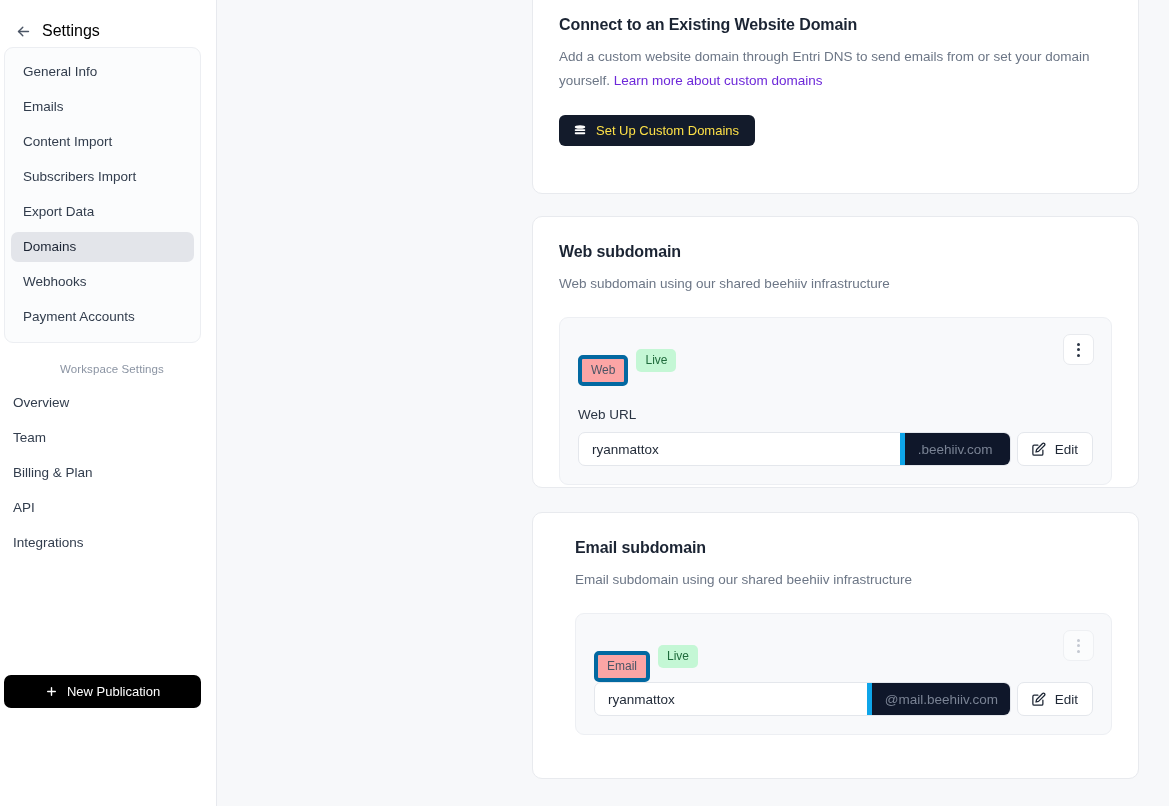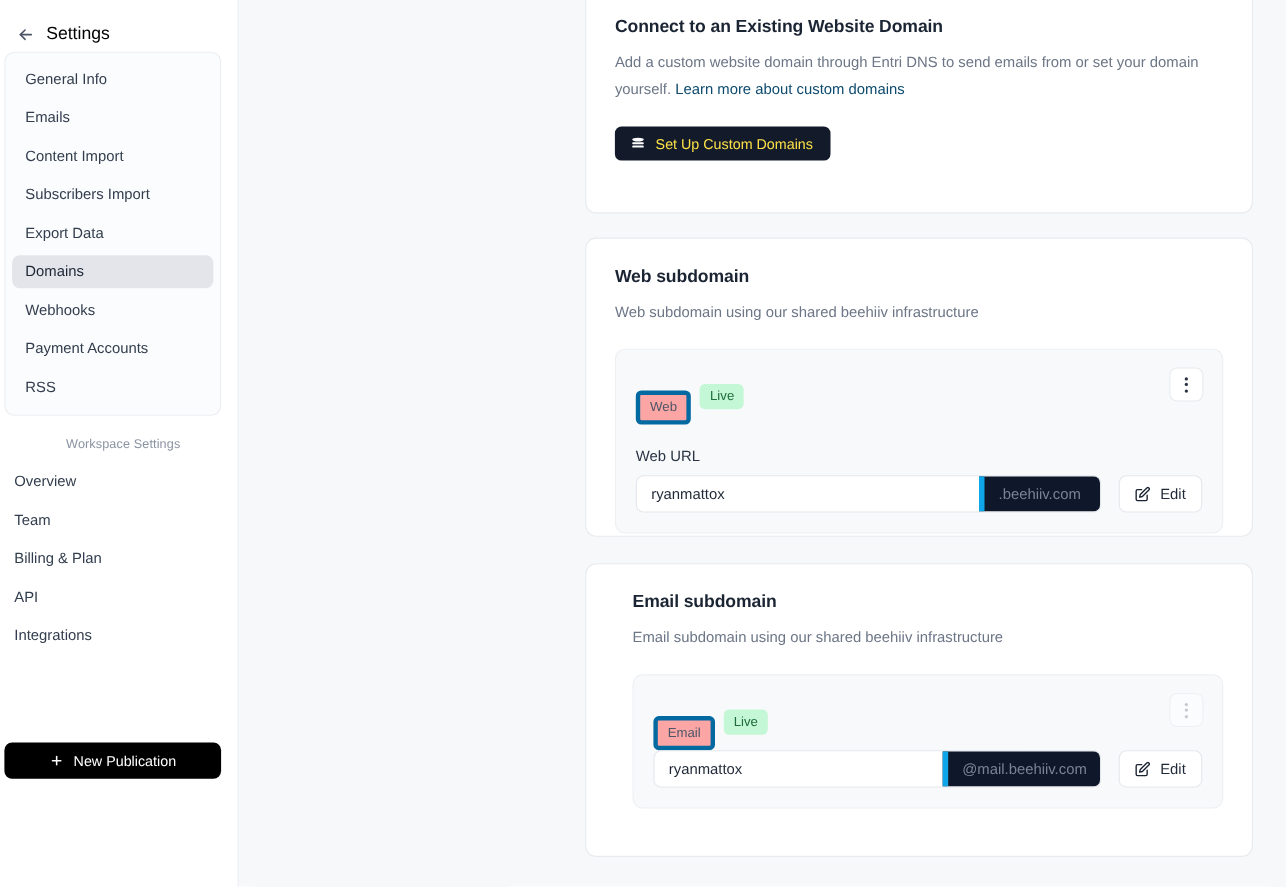--- a/index.html
+++ b/index.html
@@ -158,21 +158,21 @@
     letter-spacing: -.1px;
     margin-bottom: 11px;
   }
   .card-sub {
     font-size: 13.5px;
     color: #6c7686;
     line-height: 1.78;
     max-width: 545px;
   }
   .learn-link {
-    color: #0c4a6e;
+    color: #6d28d9;
     text-decoration: none;
     cursor: pointer;
   }
 
   .setup-btn {
     margin-top: 22px;
     height: 31px;
     background: #131b2b;
     color: #fde047;
     border: none;
@@ -252,21 +252,21 @@
     margin-top: 21px;
     font-size: 13.5px;
     color: #28324180;
     color: #2a3443;
     margin-bottom: 10px;
   }
 
   .field-row {
     display: flex;
     align-items: stretch;
-    gap: 16px;
+    gap: 6px;
   }
 
   .input-group {
     display: flex;
     align-items: stretch;
     flex: 1;
     background: #ffffff;
     border: 1px solid #e4e7ec;
     border-radius: 7px;
     overflow: hidden;
@@ -332,21 +332,20 @@
 
     <nav class="nav-box">
       <div class="nav-item">General Info</div>
       <div class="nav-item">Emails</div>
       <div class="nav-item">Content Import</div>
       <div class="nav-item">Subscribers Import</div>
       <div class="nav-item">Export Data</div>
       <div class="nav-item selected">Domains</div>
       <div class="nav-item">Webhooks</div>
       <div class="nav-item">Payment Accounts</div>
-      <div class="nav-item">RSS</div>
     </nav>
 
     <div class="ws-label">Workspace Settings</div>
 
     <nav class="ws-list">
       <div class="ws-item">Overview</div>
       <div class="ws-item">Team</div>
       <div class="ws-item">Billing &amp; Plan</div>
       <div class="ws-item">API</div>
       <div class="ws-item">Integrations</div>

